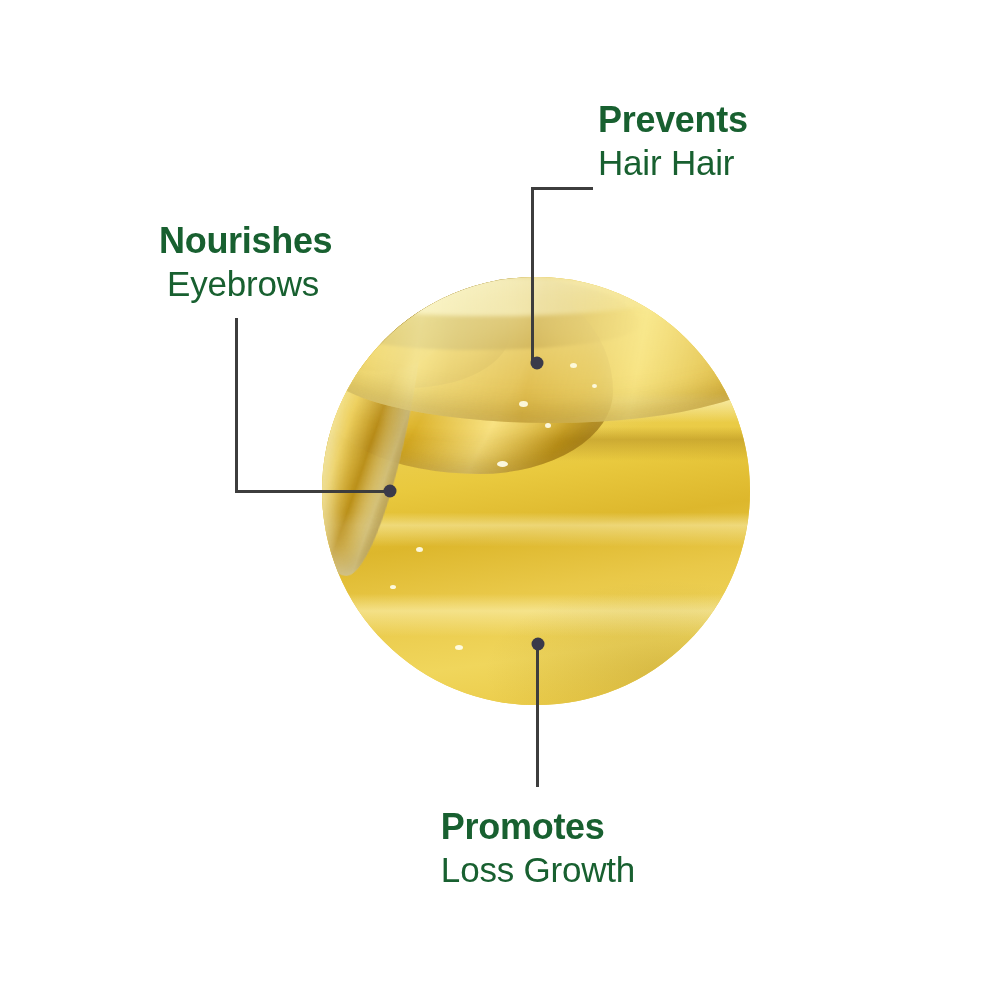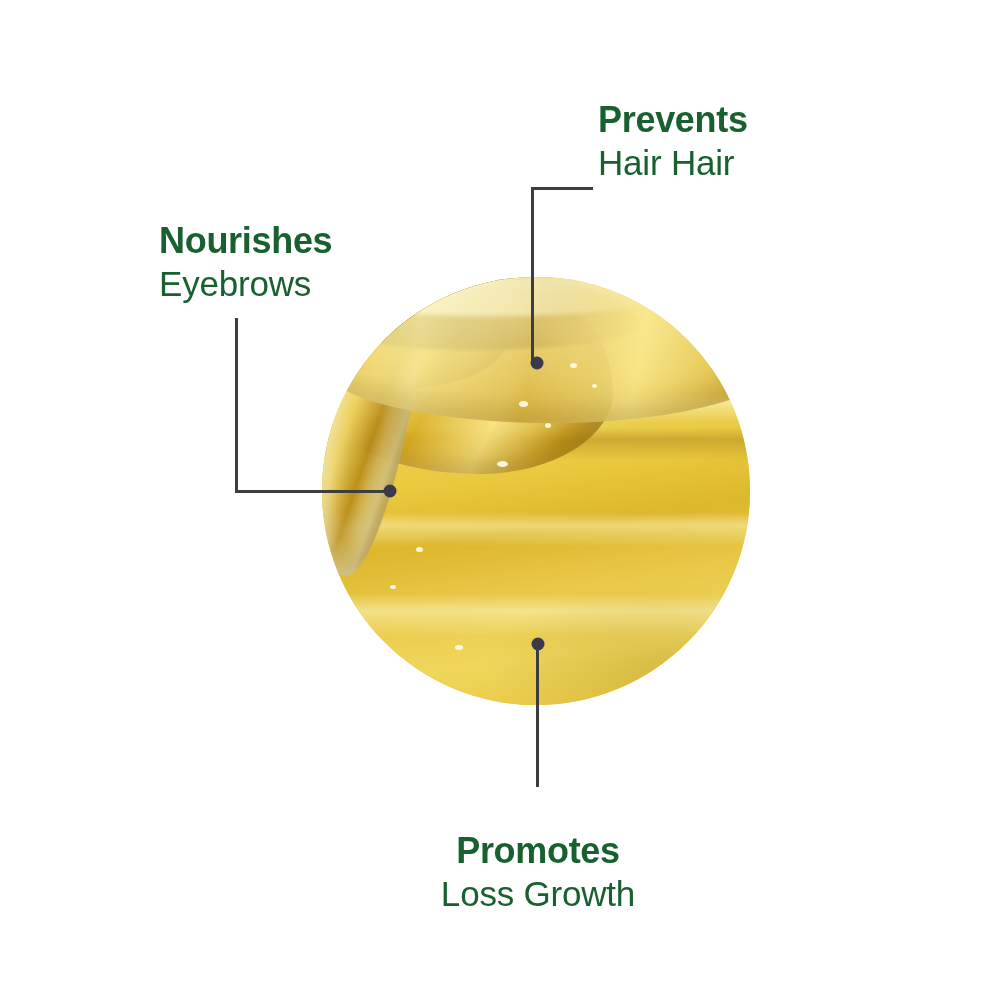--- a/index.html
+++ b/index.html
@@ -35,21 +35,21 @@
   .callout .subline {
     display: block;
     font-weight: 400;
     font-size: 35px;
     letter-spacing: -0.2px;
     margin-top: 4px;
   }
 
   #callout-prevents  { left: 598px; top: 101px;  text-align: left; }
   #callout-nourishes { left: 159px; top: 222px;  text-align: left; }
-  #callout-promotes  { left: 538px; top: 832px;  text-align: center; transform: translateX(-50%); }
+  #callout-promotes  { left: 538px; top: 808px;  text-align: left; transform: translateX(-50%); }
 
   
   .leader {
     position: absolute;
     background: #3d3d3d;
   }
   .leader.h { height: 3px; }
   .leader.v { width: 3px; }
 
   .leader-dot {
@@ -314,21 +314,21 @@
   <div class="leader v" id="leader-promotes-v" style="background: rgb(61, 61, 61);"></div>
   <div class="leader-dot" id="dot-promotes" style="background: rgb(58, 58, 74);"></div>
 
   <div class="callout" id="callout-prevents">
     <span class="headline" style="color: rgb(24, 96, 48);">Prevents</span>
     <span class="subline" style="color: rgb(24, 96, 48);">Hair Hair</span>
   </div>
 
   <div class="callout" id="callout-nourishes">
     <span class="headline" style="color: rgb(24, 96, 48);">Nourishes</span>
-    <span class="subline" style="color: rgb(24, 96, 48);">Eyebrows</span>
+    <span class="subline" style="color: rgb(24, 96, 48); margin-left: 8px;">Eyebrows</span>
   </div>
 
   <div class="callout" id="callout-promotes">
     <span class="headline" style="color: rgb(24, 96, 48);">Promotes</span>
     <span class="subline" style="color: rgb(24, 96, 48);">Loss Growth</span>
   </div>
 
 </div>
 
 </body></html>

